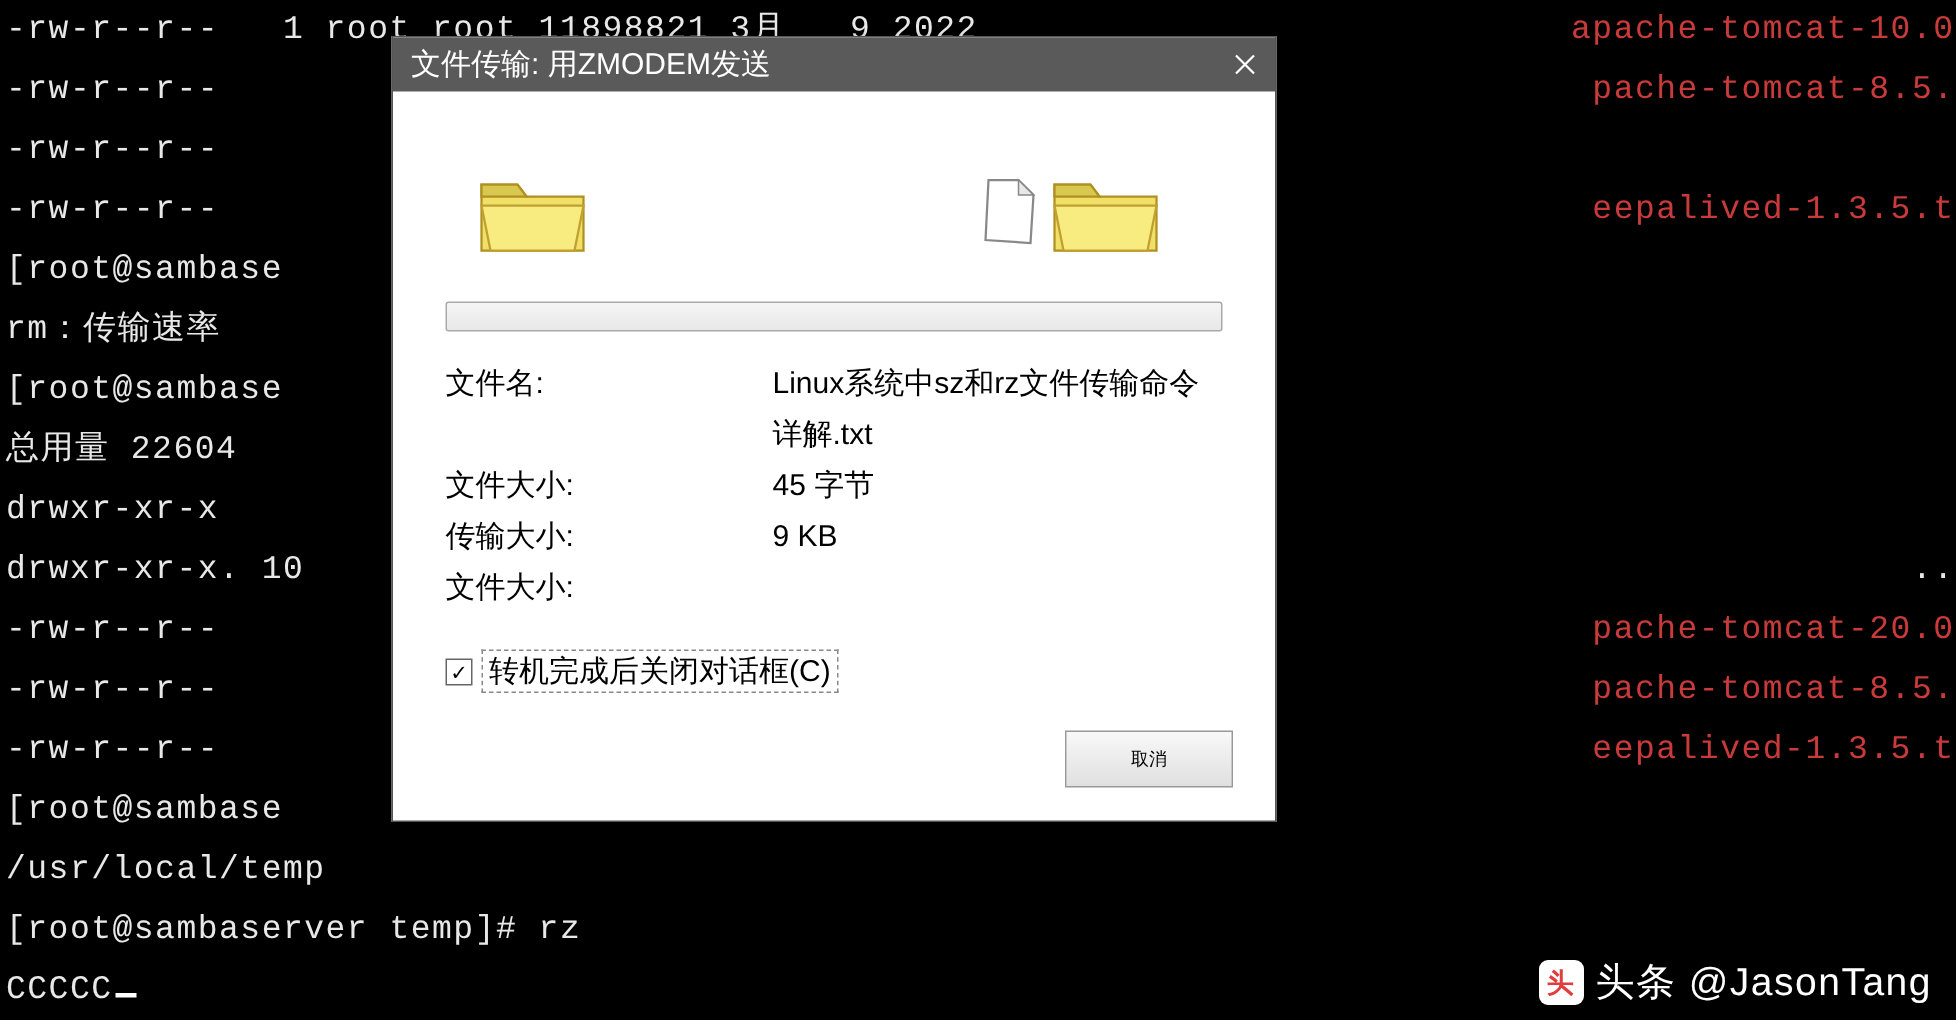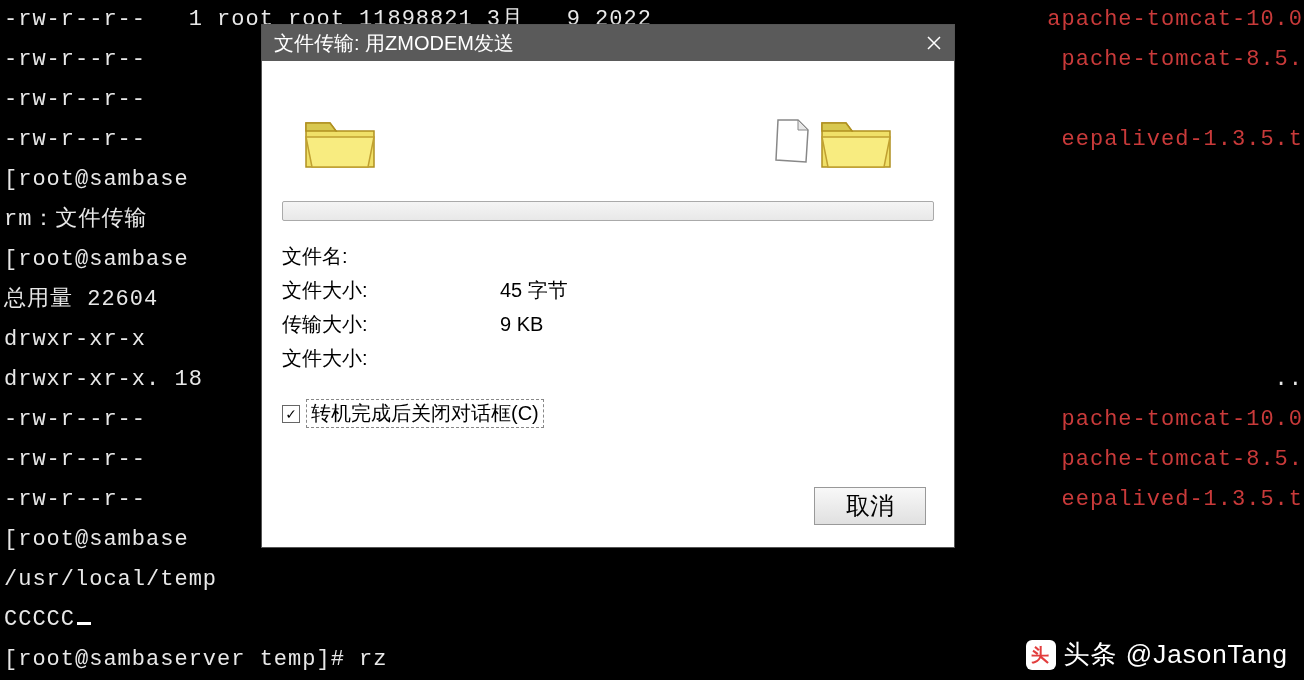--- a/index.html
+++ b/index.html
@@ -24,21 +24,21 @@
     }
     .term-line { white-space: pre; }
     .white { color: #e8e8e8; }
     .red { color: #c93a3a; margin-left: 27px; }
     .right-text { position: absolute; right: 1px; }
     
     .dialog {
       position: absolute;
       left: 261px;
       top: 24px;
-      width: 694px;
+      width: 590px;
       height: 524px;
       background: #fff;
       color: #000;
       font-family: "Microsoft YaHei", Arial, sans-serif;
       font-size: 20px;
       border: 1px solid #555;
       box-shadow: 2px 2px 6px rgba(0,0,0,0.4);
       letter-spacing: 0;
     }
     .dialog-title {
@@ -56,21 +56,21 @@
       width: 40px;
       height: 36px;
       display: flex;
       align-items: center;
       justify-content: center;
       color: #fff;
       font-size: 18px;
       cursor: pointer;
     }
     .dialog-body {
-      padding: 20px 20px;
+      padding: 20px 35px;
     }
     .icon-row {
       display: flex;
       justify-content: space-between;
       align-items: center;
       padding: 24px 40px 24px 20px;
       height: 120px;
     }
     .folder-icon {
       width: 76px;
@@ -119,21 +119,21 @@
     .button-row {
       position: absolute;
       bottom: 22px;
       right: 28px;
     }
     .cancel-btn {
       width: 112px;
       height: 38px;
       background: linear-gradient(#f8f8f8, #e0e0e0);
       border: 1px solid #999;
-      font-size: 24px;
+      font-size: 12px;
       cursor: pointer;
       font-family: inherit;
     }
     .watermark {
       position: absolute;
       bottom: 8px;
       right: 16px;
       color: #fff;
       font-family: "Microsoft YaHei", Arial, sans-serif;
       font-size: 26px;
@@ -165,32 +165,32 @@
   </style>
 </head>
 <body>
 
 <div class="terminal">
   <div class="term-line"><span class="white">-rw-r--r--   1 root root 11898821 3月   9 2022 </span><span class="red right-text">apache-tomcat-10.0</span></div>
   <div class="term-line"><span class="white">-rw-r--r--</span><span class="red right-text">pache-tomcat-8.5.</span></div>
   <div class="term-line"><span class="white">-rw-r--r--</span></div>
   <div class="term-line"><span class="white">-rw-r--r--</span><span class="red right-text">eepalived-1.3.5.t</span></div>
   <div class="term-line"><span class="white">[root@sambase</span></div>
-  <div class="term-line"><span class="white">rm：文件传输</span></div>
+  <div class="term-line"><span class="white">rm：传输速率</span></div>
   <div class="term-line"><span class="white">[root@sambase</span></div>
   <div class="term-line"><span class="white">总用量 22604</span></div>
   <div class="term-line"><span class="white">drwxr-xr-x</span></div>
-  <div class="term-line"><span class="white">drwxr-xr-x. 18</span><span class="white right-text">..</span></div>
-  <div class="term-line"><span class="white">-rw-r--r--</span><span class="red right-text">pache-tomcat-10.0</span></div>
+  <div class="term-line"><span class="white">drwxr-xr-x. 10</span><span class="white right-text">..</span></div>
+  <div class="term-line"><span class="white">-rw-r--r--</span><span class="red right-text">pache-tomcat-20.0</span></div>
   <div class="term-line"><span class="white">-rw-r--r--</span><span class="red right-text">pache-tomcat-8.5.</span></div>
   <div class="term-line"><span class="white">-rw-r--r--</span><span class="red right-text">eepalived-1.3.5.t</span></div>
   <div class="term-line"><span class="white">[root@sambase</span></div>
   <div class="term-line"><span class="white">/usr/local/temp</span></div>
+  <div class="term-line"><span class="white">[root@sambaserver temp]# rz</span></div>
   <div class="term-line"><span class="white">CCCCC</span><span class="cursor"></span></div>
-  <div class="term-line"><span class="white">[root@sambaserver temp]# rz</span></div>
 </div>
 
 <div class="dialog">
   <div class="dialog-title">
     <span>文件传输: 用ZMODEM发送</span>
     <div class="close-btn">
       <svg width="14" height="14" viewBox="0 0 14 14">
           <path d="M1 1 L13 13 M13 1 L1 13" stroke="#fff" stroke-width="1.5"></path>
         </svg>
     </div>
@@ -211,20 +211,21 @@
           <path d="M4 12 L28 12 L34 20 L72 20 L72 56 L4 56 Z" fill="#f0e068" stroke="#b09020" stroke-width="1.5"></path>
           <path d="M4 12 L28 12 L34 20 L4 20 Z" fill="#d8c850" stroke="#b09020" stroke-width="1.5"></path>
           <path d="M4 26 L72 26 L66 56 L10 56 Z" fill="#f8ec80" stroke="#c0a030" stroke-width="1.5"></path>
         </svg>
       </div>
     </div>
     <div class="progress-bar"></div>
     <div class="info-table">
       <div class="info-row">
         <span class="info-label">文件名:</span>
+        <span class="info-value">Linux系统中sz和rz文件传输命令详解.txt</span>
       </div>
       <div class="info-row">
         <span class="info-label">文件大小:</span>
         <span class="info-value">45 字节</span>
       </div>
       <div class="info-row">
         <span class="info-label">传输大小:</span>
         <span class="info-value">9 KB</span>
       </div>
       <div class="info-row">

